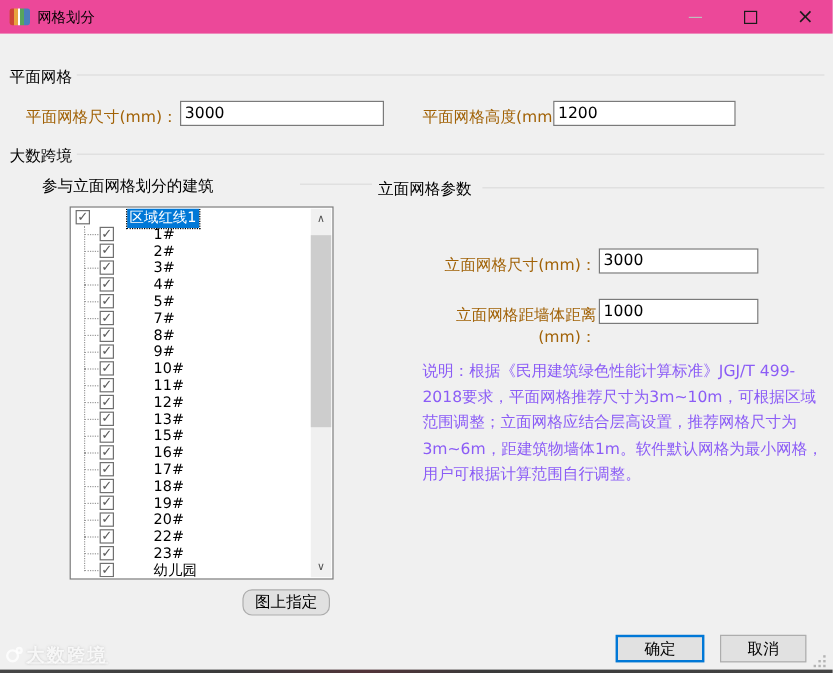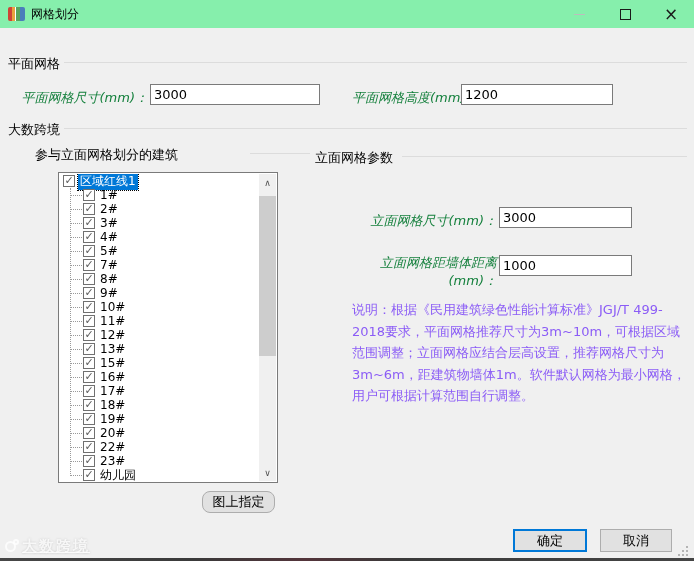--- a/index.html
+++ b/index.html
@@ -1,20 +1,20 @@
 <!DOCTYPE html>
 <html><head>
 <meta charset="utf-8">
 <style>
   * { margin:0; padding:0; box-sizing:border-box; }
   html,body { width:694px; height:561px; overflow:hidden; }
   body { font-family:"DejaVu Sans", sans-serif; background:#f0f0f0; position:relative; color:#000; }
 
   
-  .titlebar { position:absolute; left:0; top:0; width:694px; height:28px; background:#86efac; }
+  .titlebar { position:absolute; left:0; top:0; width:694px; height:28px; background:#ec4899; }
   .app-icon { position:absolute; left:8px; top:7px; width:17px; height:14px; border-radius:2px;
     background:linear-gradient(90deg,#cf4436 0 22%,#e8a33d 22% 42%,#ffffff 42% 50%,#58a55c 50% 72%,#4a7ebb 72% 100%); }
   .win-title { position:absolute; left:31px; top:0; line-height:28px; font-size:12px; color:#000; }
   .win-controls { position:absolute; right:0; top:0; height:28px; display:flex; }
   .win-btn { width:46px; height:28px; display:flex; align-items:center; justify-content:center; cursor:default; }
   .min-glyph { width:11px; height:1px; background:#bdbdbd; }
   .max-glyph { width:11px; height:11px; border:1px solid #1a1a1a; background:transparent; }
   .close-glyph { font-size:17px; line-height:17px; color:#1a1a1a; }
 
   
@@ -22,45 +22,45 @@
   .line-plane { left:64px; right:7px; top:62px; }
   .line-elev  { left:64px; right:7px; top:128px; }
   .line-buildings { left:250px; width:60px; top:153px; }
   .line-params { left:402px; right:7px; top:156px; }
   .grp-label { position:absolute; font-size:13px; color:#000; background:#f0f0f0; padding:0 2px; }
   .lbl-plane { left:6px; top:55px; }
   .lbl-elev { left:6px; top:121px; }
   .lbl-buildings { left:33px; top:146px; }
   .lbl-params { left:313px; top:149px; }
 
-  .field-label { position:absolute; font-size:13px; color:#15803d;font-style:italic; }
+  .field-label { position:absolute; font-size:13px; color:#a16207; }
   .fl-right { text-align:right; }
   .fl-plane-size { left:10px; width:138px; top:89px; }
   .fl-plane-height { left:352px; top:89px; }
   .fl-elev-size { left:340px; width:157px; top:212px; text-align:right; }
   .fl-wall-dist { left:340px; width:157px; top:254px; text-align:right; }
 
   input.textbox { position:absolute; border:1px solid #7a7a7a; background:#fff; font-family:"DejaVu Sans",sans-serif;
     font-size:13px; padding:0 3px; outline:none; }
   .in-plane-size { left:150px; top:84px; width:170px; height:21px; }
   .in-plane-height { left:461px; top:84px; width:152px; height:21px; }
   .in-elev-size { left:499px; top:207px; width:133px; height:21px; }
-  .in-wall-dist { left:499px; top:249px; width:133px; height:21px;margin-top:6px; }
+  .in-wall-dist { left:499px; top:249px; width:133px; height:21px; }
 
   
   .listbox { position:absolute; left:58px; top:172px; width:220px; height:311px; border:1px solid #7a7a7a; background:#fff; }
   .tree { position:absolute; left:0; top:1px; right:18px; bottom:1px; overflow:hidden; }
   .tree-vline { position:absolute; left:11px; top:14px; height:288px; width:0; border-left:1px dotted #9a9a9a; }
   .tree-row { position:relative; height:14px; display:flex; align-items:center; font-size:12px; }
   .tree-row.root { padding-left:4px; }
   .tree-row.child { padding-left:24px; }
   .hstub { position:absolute; left:11px; top:7px; width:12px; height:0; border-top:1px dotted #9a9a9a; }
   .checkbox { flex:0 0 auto; width:12px; height:12px; border:1px solid #707070; background:#fff; color:#5a5a5a;
     font-size:11px; line-height:10px; text-align:center; margin-right:3px; }
-  .tree-lbl { padding:0 2px; white-space:nowrap; }
+  .tree-lbl { padding:0 2px; white-space:nowrap;margin-left:28px; }
   .tree-lbl.selected { background:#0078d7; color:#fff; outline:1px dotted #000; }
 
   
   .scrollbar { position:absolute; top:1px; right:1px; bottom:1px; width:17px; background:#f0f0f0; }
   .sb-arrow { position:absolute; left:0; width:17px; height:17px; display:flex; align-items:center; justify-content:center;
     font-size:9px; color:#505050; }
   .sb-up { top:0; }
   .sb-down { bottom:0; }
   .sb-thumb { position:absolute; left:0; top:22px; width:17px; height:160px; background:#cdcdcd; }
 

